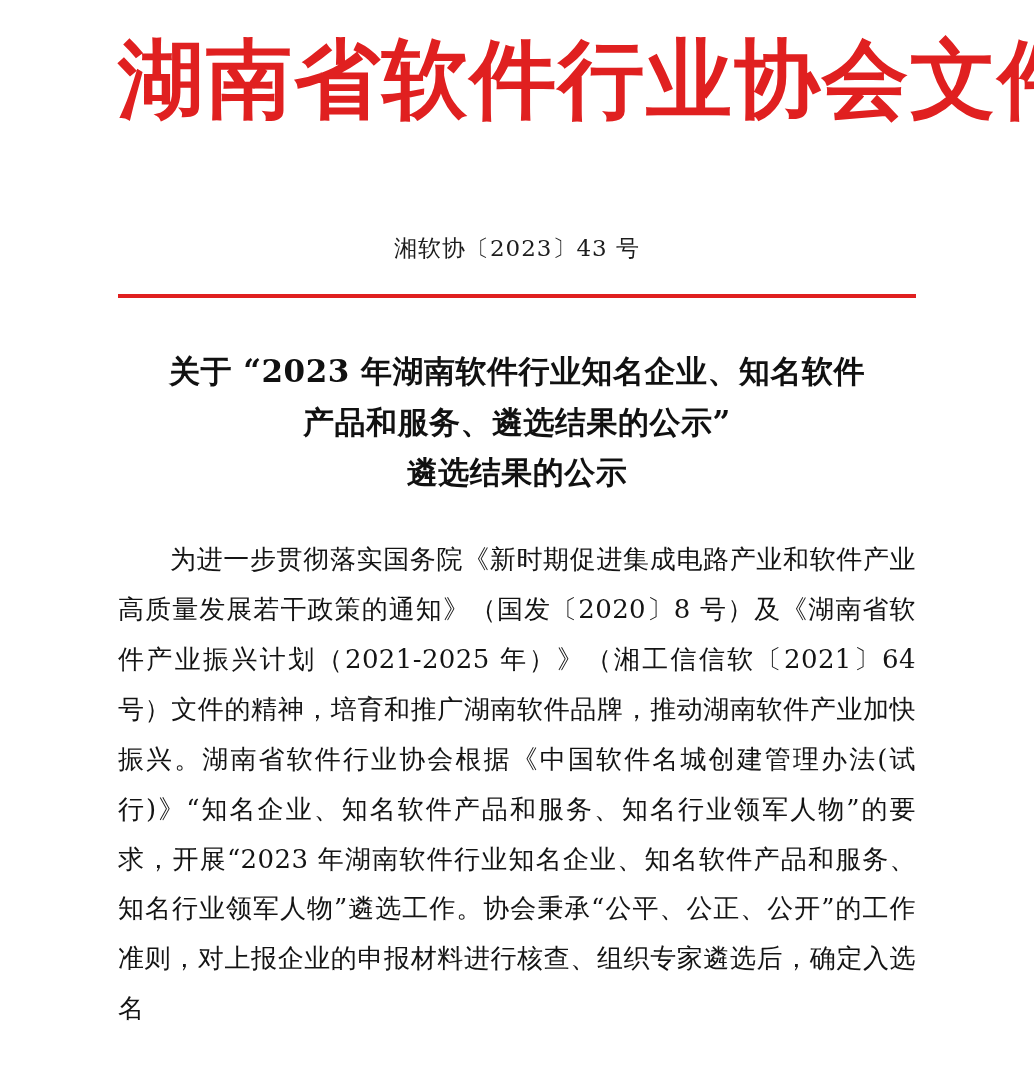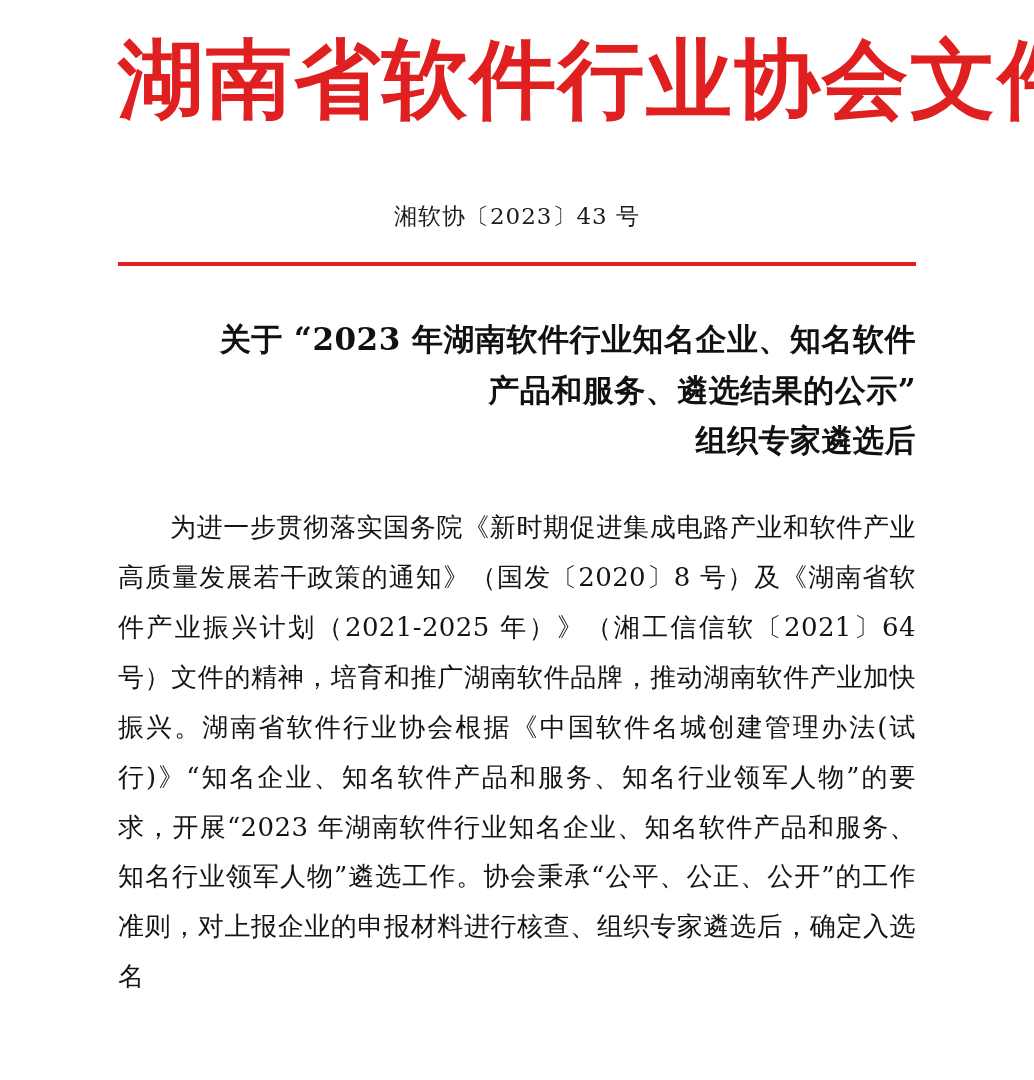--- a/index.html
+++ b/index.html
@@ -36,36 +36,36 @@
     line-height: 1.18;
     letter-spacing: 2px;
     white-space: nowrap;
     margin: 0;
   }
 
   .doc-number {
     text-align: center;
     font-size: 23px;
     letter-spacing: 1px;
-    margin-top: 72px;
+    margin-top: 104px;
     color: #1d1d1d;
     font-family: "DejaVu Serif", "Liberation Serif", serif;
   }
 
   .red-rule {
     margin-top: 30px;
     height: 4px;
     background: #e02020;
     width: 100%;
   }
 
   
   .doc-title {
     margin-top: 48px;
-    text-align: right;
+    text-align: center;
     font-weight: bold;
     font-size: 31px;
     line-height: 1.62;
     letter-spacing: 0.5px;
     color: #111;
   }
   .doc-title .line {
     display: block;
   }
 
@@ -93,20 +93,20 @@
     <div class="masthead-title">湖南省软件行业协会文件</div>
   </div>
 
   <div class="doc-number">湘软协〔2023〕43 号</div>
 
   <div class="red-rule"></div>
 
   <div class="doc-title">
     <span class="line">关于 “2023 年湖南软件行业知名企业、知名软件</span>
     <span class="line">产品和服务、遴选结果的公示”</span>
-    <span class="line">组织专家遴选后</span>
+    <span class="line">遴选结果的公示</span>
   </div>
 
   <div class="body-text">
     <p>为进一步贯彻落实国务院《新时期促进集成电路产业和软件产业高质量发展若干政策的通知》（国发〔2020〕8 号）及《湖南省软件产业振兴计划（2021-2025 年）》（湘工信信软〔2021〕64 号）文件的精神，培育和推广湖南软件品牌，推动湖南软件产业加快振兴。湖南省软件行业协会根据《中国软件名城创建管理办法(试行)》“知名企业、知名软件产品和服务、知名行业领军人物”的要求，开展“2023 年湖南软件行业知名企业、知名软件产品和服务、知名行业领军人物”遴选工作。协会秉承“公平、公正、公开”的工作准则，对上报企业的申报材料进行核查、组织专家遴选后，确定入选名</p>
   </div>
 
 </div>
 
 </body></html>

